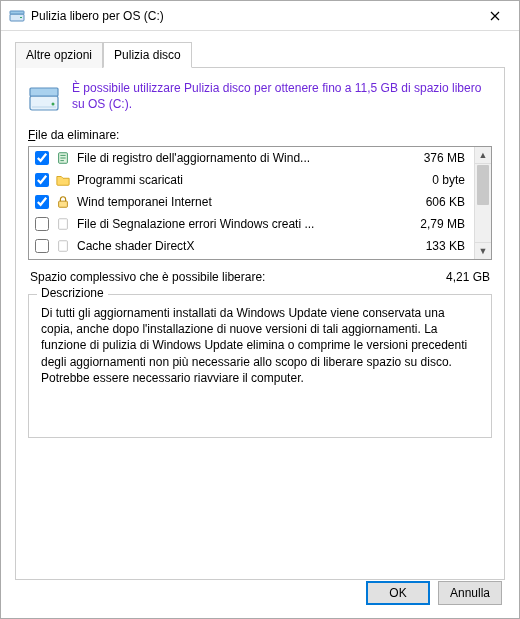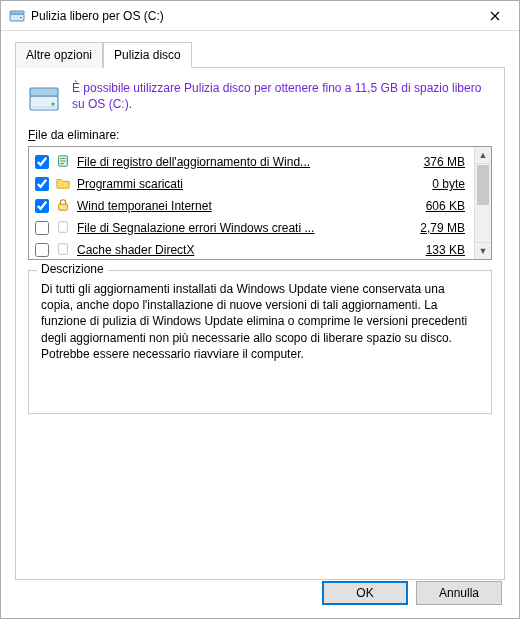--- a/index.html
+++ b/index.html
@@ -94,25 +94,24 @@
     margin-bottom: 10px;
   }
   .file-list-inner {
     position:absolute;
     left:0; top:0;
     right:18px; bottom:0;
     overflow:hidden;
   }
   .file-row {
     display: flex;
-    align-items: flex-end;
+    align-items: center;
     height: 22px;
     padding: 0 4px;
     font-size: 12px;
-    text-decoration: underline;
   }
   .file-row input[type=checkbox]{
     width:14px;height:14px;
     margin:0 6px 0 2px;
   }
   .item-icon {
     width: 16px; height: 16px;
     margin-right: 6px;
     display:inline-flex;align-items:center;justify-content:center;
     font-size:12px;
@@ -168,21 +167,21 @@
     min-height: 120px;
   }
   .button-row {
     position:absolute;
     right:18px;
     bottom:14px;
     display:flex;
     gap:8px;
   }
   .btn {
-    width:86px;
+    width:64px;
     height:24px;
     font-size:12px;
     background:#e1e1e1;
     border:1px solid #adadad;
     cursor:pointer;
     display:flex;align-items:center;justify-content:center;
   }
   .btn.default {
     border:2px solid #0078d7;
   }
@@ -284,20 +283,24 @@
             <span class="file-size">133 KB</span>
           </div>
         </div>
       <div class="scrollbar">
         <div class="scroll-btn up">▲</div>
         <div class="scroll-thumb"></div>
         <div class="scroll-btn down">▼</div>
       </div>
     </div>
 
+    <div class="total-row">
+      <span>Spazio complessivo che è possibile liberare:</span>
+      <span>4,21 GB</span>
+    </div>
 
     <div class="group-box">
       <span class="group-box-label">Descrizione</span>
       <div class="description-text">Di tutti gli aggiornamenti installati da Windows Update viene conservata una copia, anche dopo l'installazione di nuove versioni di tali aggiornamenti. La funzione di pulizia di Windows Update elimina o comprime le versioni precedenti degli aggiornamenti non più necessarie allo scopo di liberare spazio su disco. Potrebbe essere necessario riavviare il computer.</div>
     </div>
 
   </div>
 </div>
 
 <div class="button-row">

